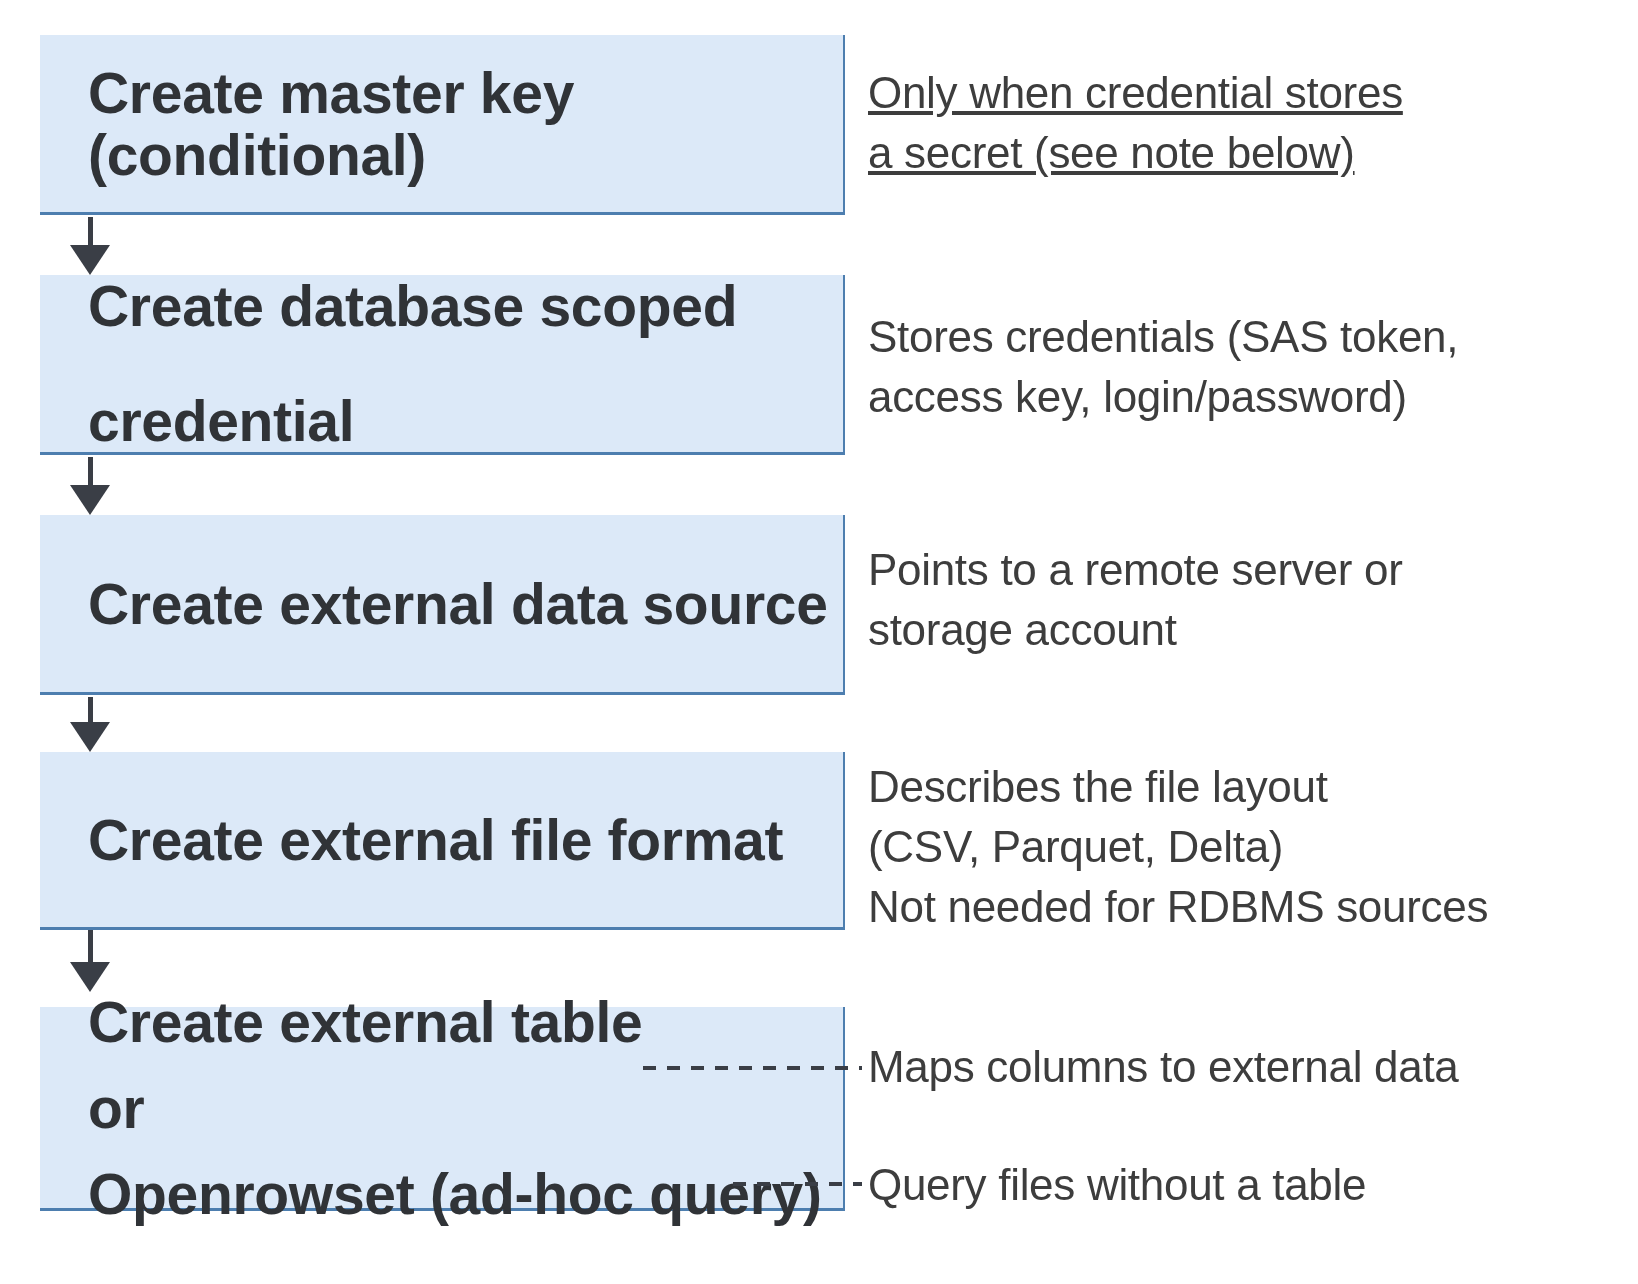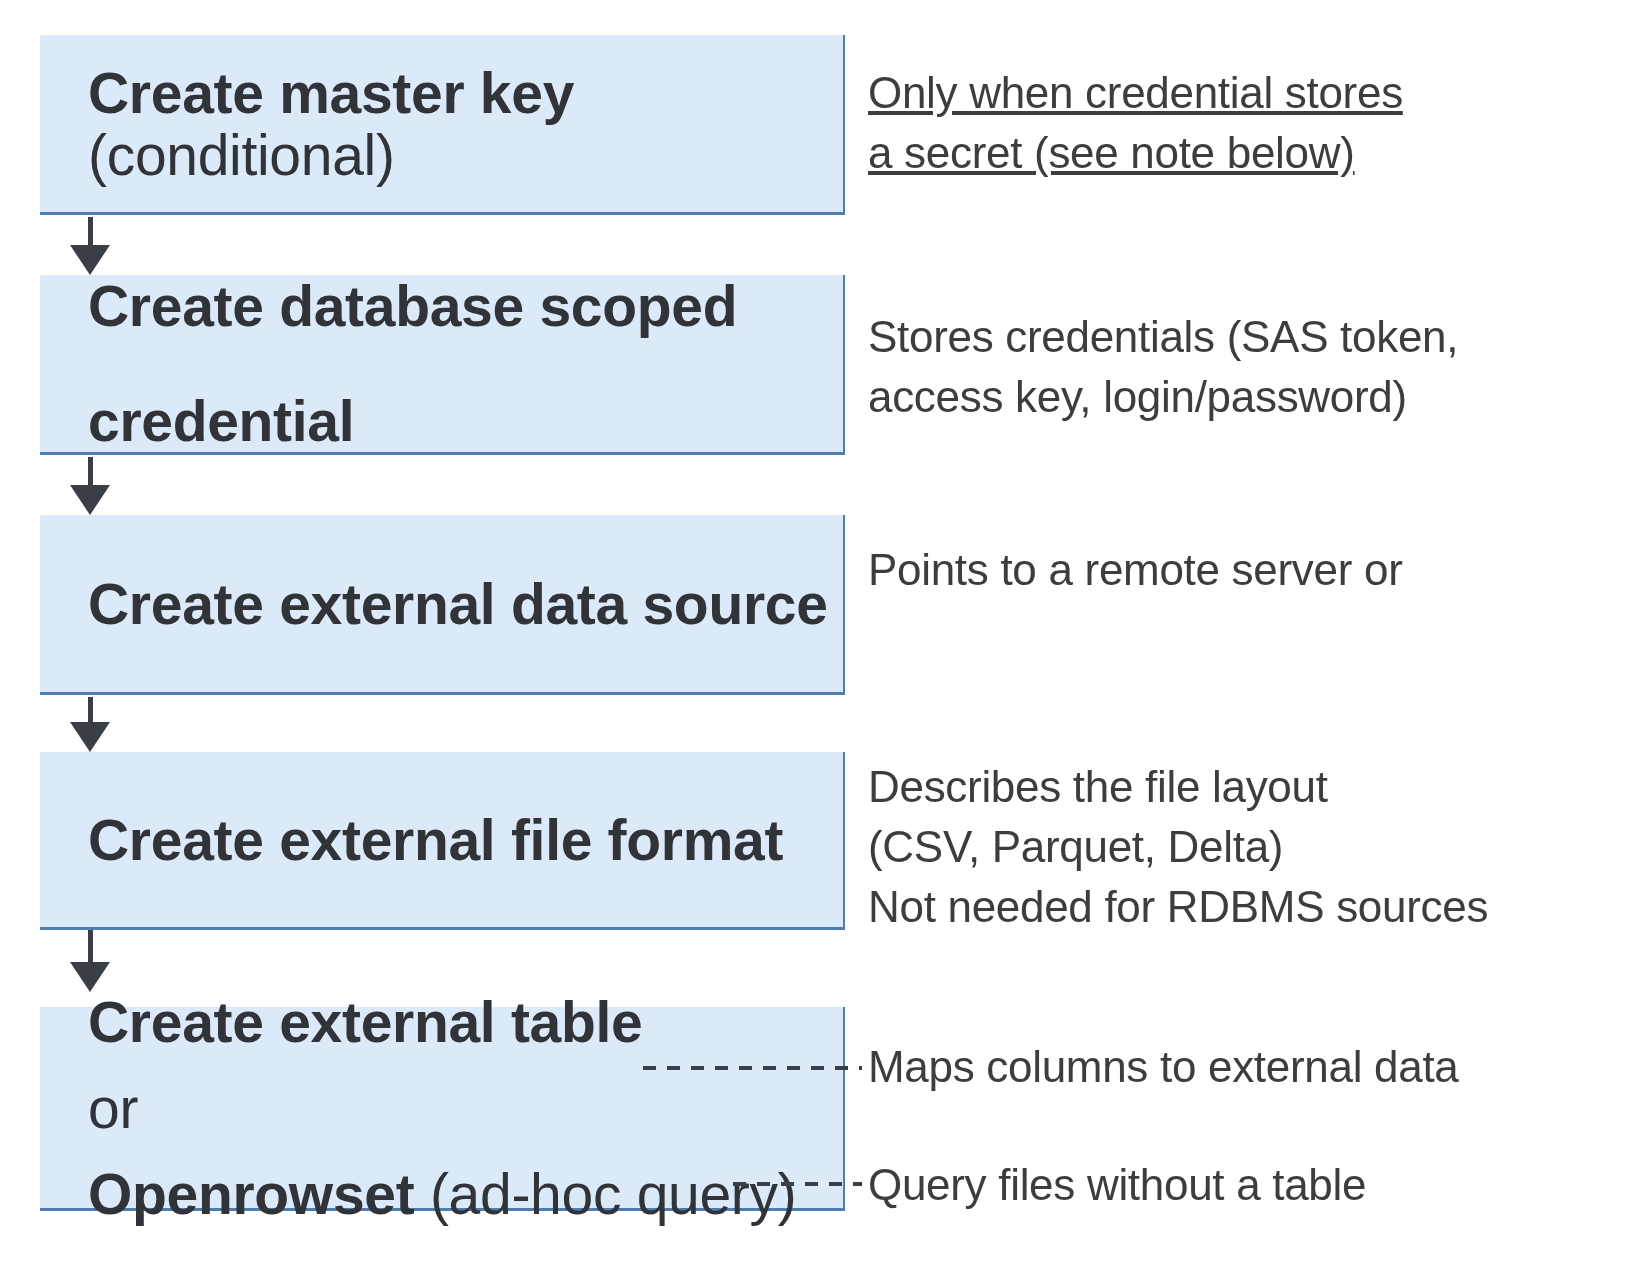--- a/index.html
+++ b/index.html
@@ -20,21 +20,21 @@
   .box{
     position:absolute;left:40px;width:805px;box-sizing:border-box;
     background:var(--box-fill);
     border-right:2px solid var(--box-border);
     border-bottom:3px solid var(--box-border);
     display:flex;flex-direction:column;justify-content:center;
     padding-left:48px;
     font-size:57px;line-height:62px;
   }
   .box-title{font-weight:700;color:var(--title);}
-  .box-sub{font-weight:400;color:var(--title);}
+  .box-sub{font-weight:700;color:var(--title);}
   .b1{top:35px;height:180px;}
   .b2{top:275px;height:180px;justify-content:space-between;}
   .b3{top:515px;height:180px;}
   .b4{top:752px;height:178px;gap:12px;}
   .b5{top:1007px;height:204px;line-height:58px;gap:28px;}
   .arrow{position:absolute;left:70px;width:40px;}
   .arrow .stem{width:5px;margin:0 auto;background:var(--arrow);}
   .arrow .head{
     width:0;height:0;margin:0 auto;
     border-left:20px solid transparent;
@@ -120,20 +120,21 @@
     <div>a secret (see note below)</div>
   </div>
 
   <div class="desc d2">
     <div>Stores credentials (SAS token,</div>
     <div>access key, login/password)</div>
   </div>
 
   <div class="desc d3">
     <div>Points to a remote server or</div>
+    <div>storage account</div>
   </div>
 
   <div class="desc d4">
     <div>Describes the file layout</div>
     <div>(CSV, Parquet, Delta)</div>
     <div>Not needed for RDBMS sources</div>
   </div>
 
   <div class="desc d6">
     <div>Query files without a table</div>

